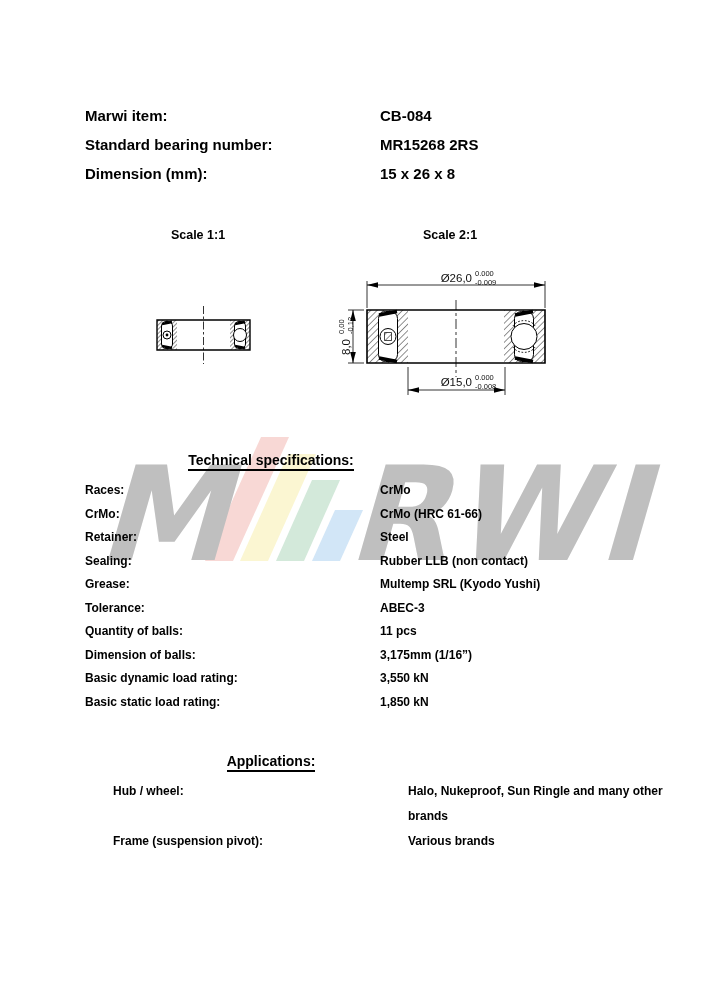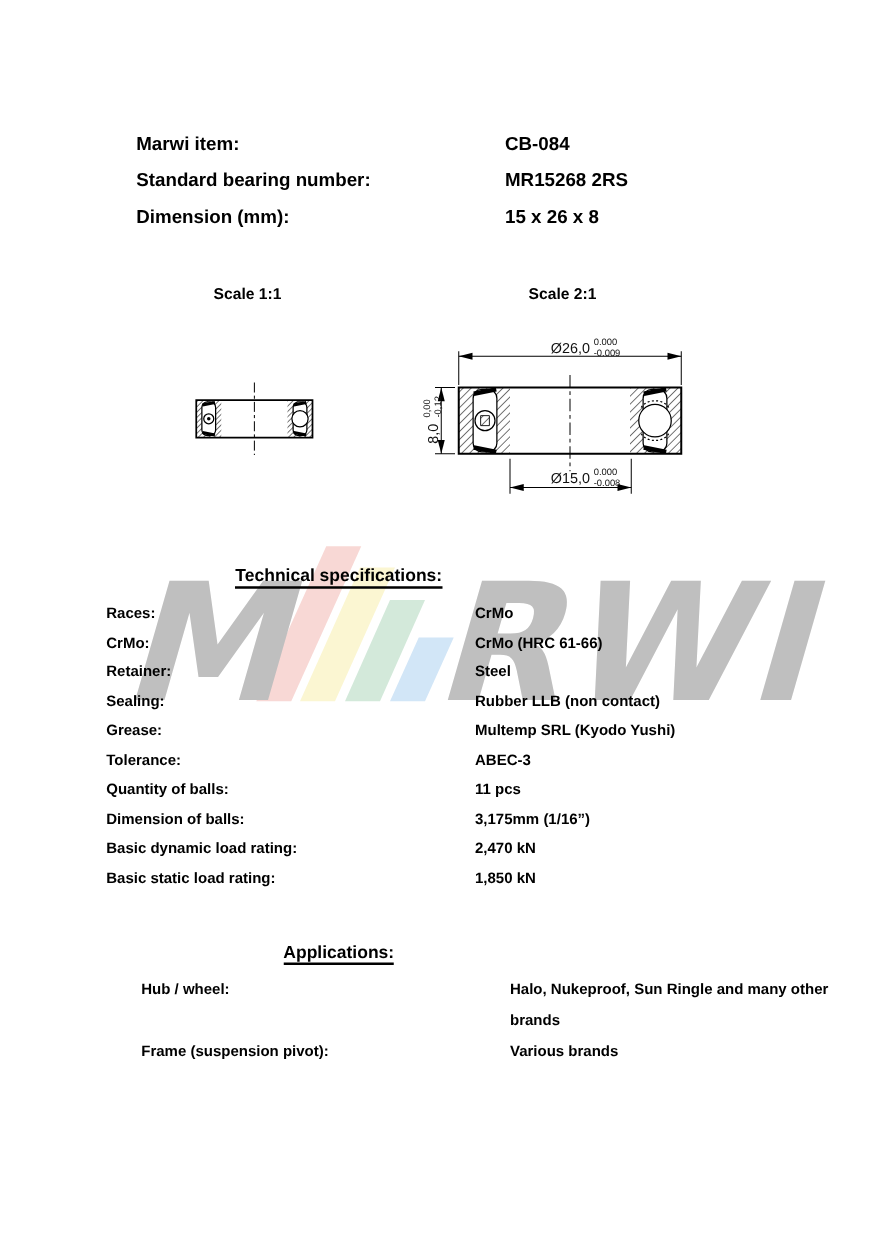--- a/index.html
+++ b/index.html
@@ -6,21 +6,21 @@
   .page{
     position:relative;width:707px;height:1000px;background:#ffffff;
     font-family:"Liberation Sans",sans-serif;font-weight:bold;color:#000;
     overflow:hidden;
   }
   
   .watermark{position:absolute;left:88px;top:432px;z-index:0;}
   .watermark text{font-family:"DejaVu Sans","Liberation Sans",sans-serif;font-weight:bold;}
   
   .header-block{position:absolute;left:0;top:106px;z-index:1;}
-  .header-row{display:flex;height:29px;font-size:15px;line-height:19px;padding-left:24px;}
+  .header-row{display:flex;height:29px;font-size:15px;line-height:19px;}
   .header-row .lbl{margin-left:85px;width:295px;}
   
   .scale-label{position:absolute;top:228px;font-size:12.5px;z-index:1;text-align:center;}
   .scale-1{left:155px;width:86px;}
   .scale-2{left:407px;width:86px;}
   
   .drawing{position:absolute;z-index:1;}
   .drawing-1{left:140px;top:300px;}
   .drawing-2{left:330px;top:255px;}
   .drawing line,.drawing path,.drawing rect,.drawing circle{vector-effect:non-scaling-stroke;}
@@ -175,21 +175,21 @@
     <div class="spec-row">
       <div class="lbl">Quantity of balls:</div>
       <div class="val">11 pcs</div>
     </div>
     <div class="spec-row">
       <div class="lbl">Dimension of balls:</div>
       <div class="val">3,175mm (1/16”)</div>
     </div>
     <div class="spec-row">
       <div class="lbl">Basic dynamic load rating:</div>
-      <div class="val">2,470 kN</div>
+      <div class="val">3,550 kN</div>
     </div>
     <div class="spec-row">
       <div class="lbl">Basic static load rating:</div>
       <div class="val">1,850 kN</div>
     </div>
   </div>
 
   <div class="section-heading apps-heading">
     <span class="u">Applications:</span>
   </div>

